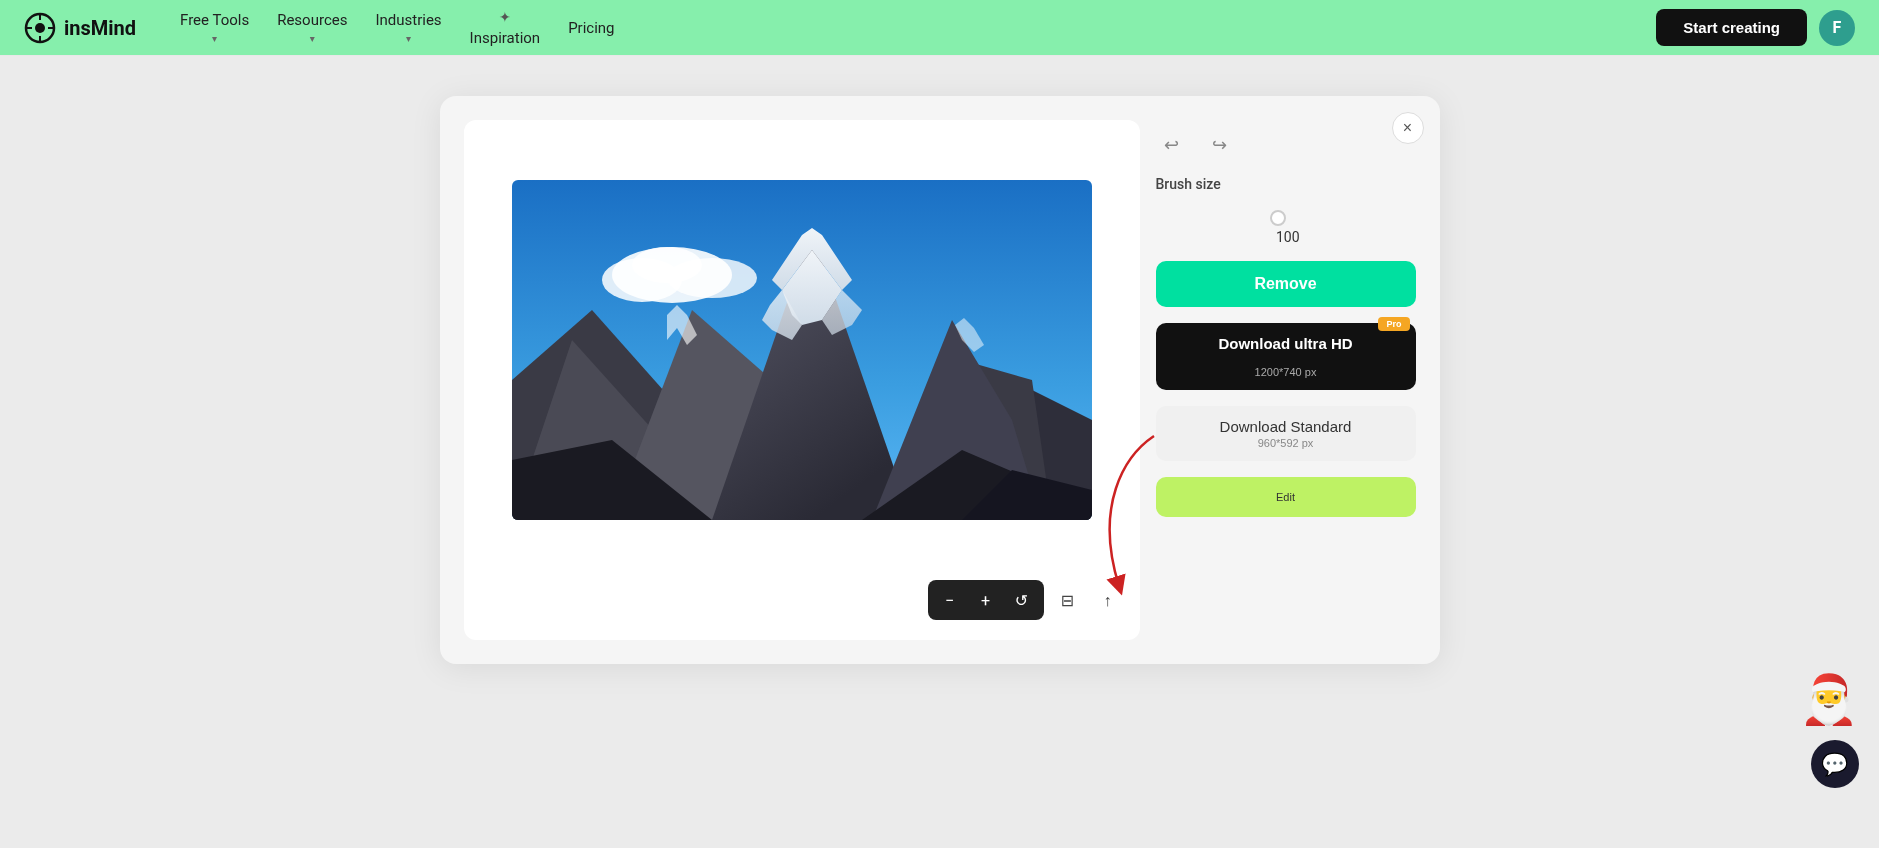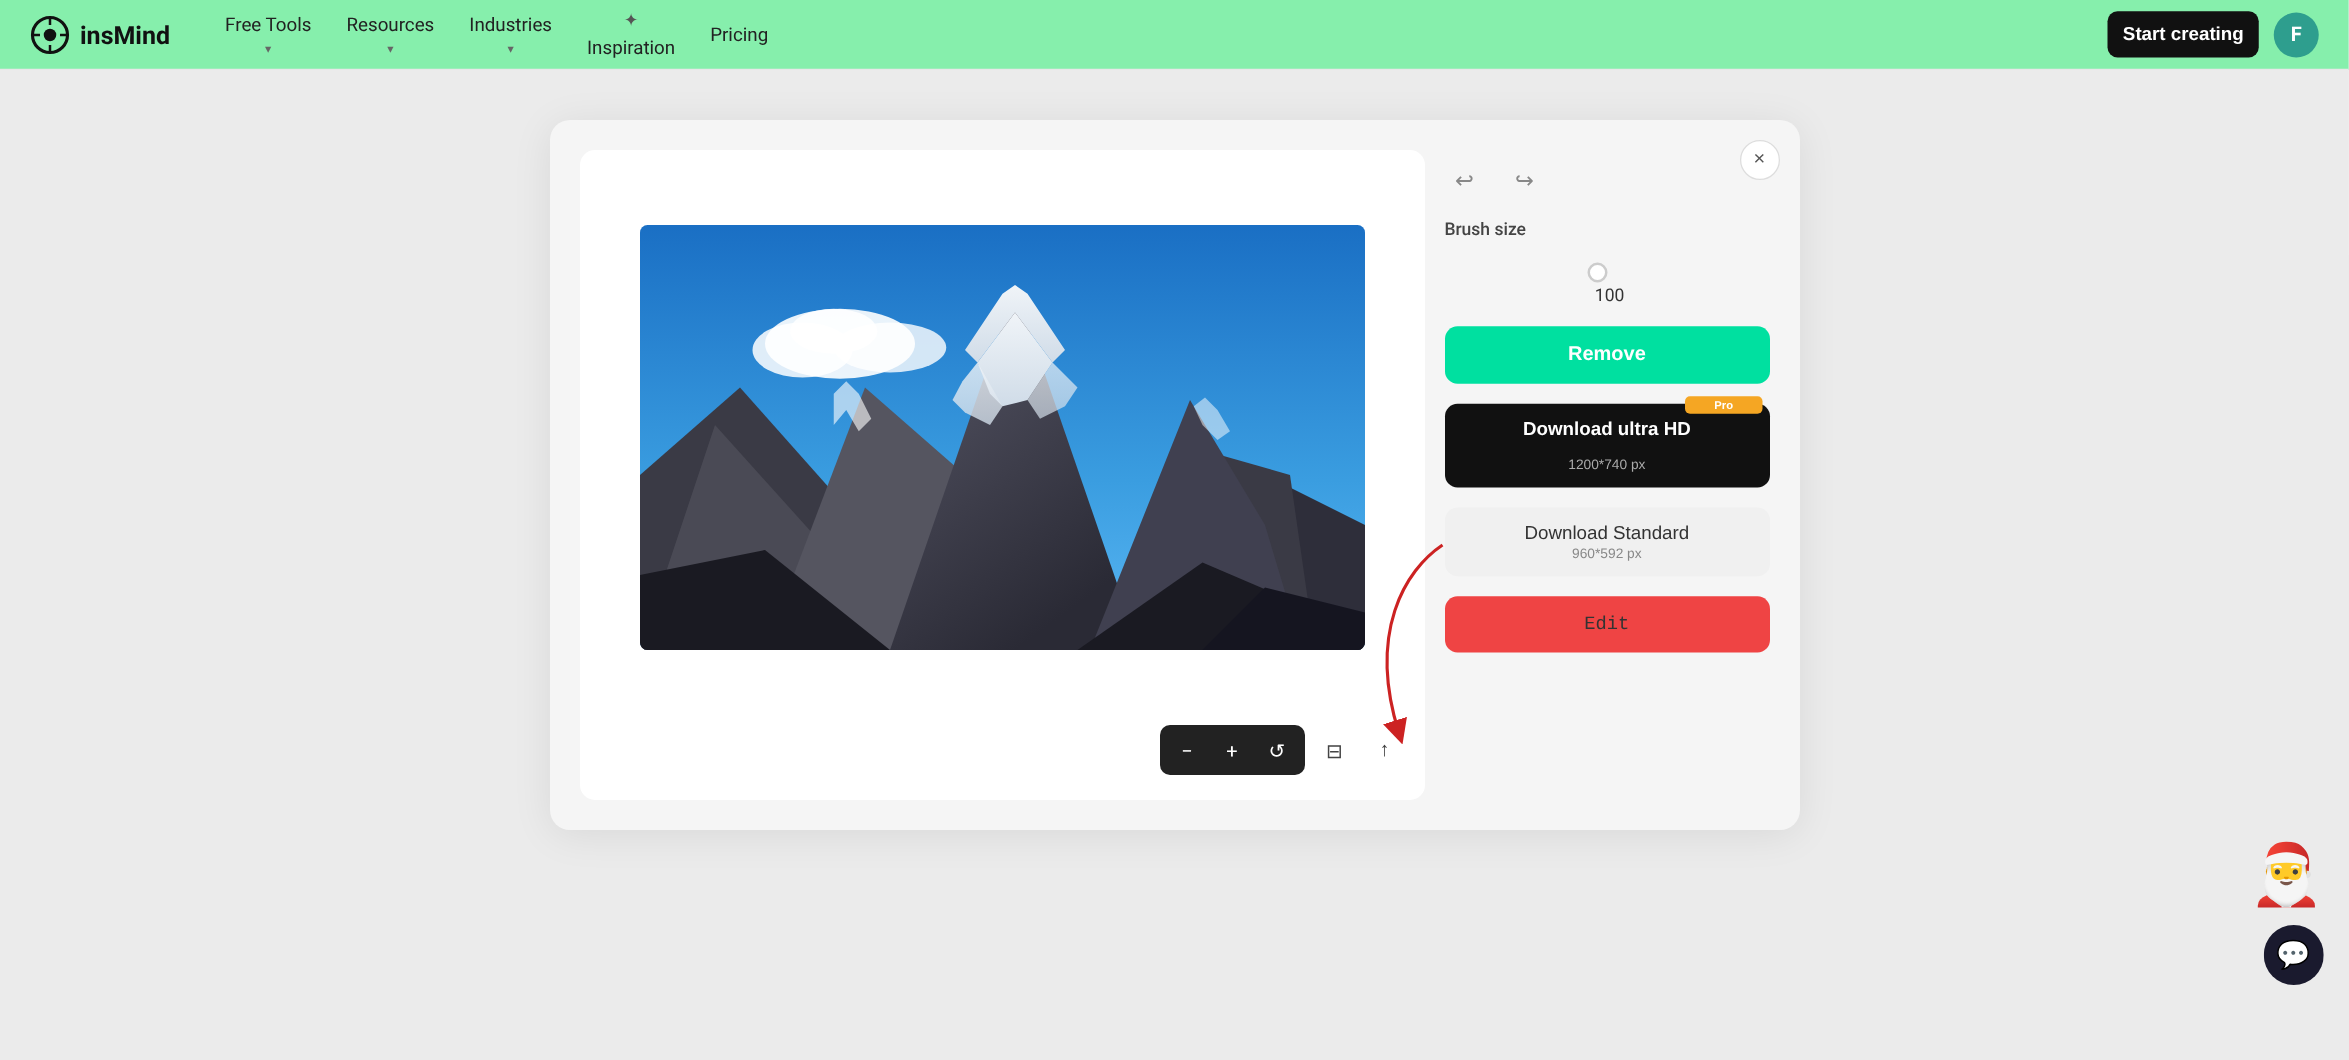--- a/index.html
+++ b/index.html
@@ -59,21 +59,21 @@
     .nav-inspiration .spark { color: #555; font-size: 14px; }
     .navbar-right {
       display: flex;
       align-items: center;
       gap: 12px;
     }
     .btn-start-creating {
       background: #111;
       color: #fff;
       border: none;
-      padding: 10px 12px;
+      padding: 10px 27px;
       border-radius: 8px;
       font-size: 15px;
       font-weight: 600;
       cursor: pointer;
     }
     .avatar {
       width: 36px;
       height: 36px;
       border-radius: 50%;
       background: #2e9e8e;
@@ -311,21 +311,21 @@
     }
 
     .pro-badge {
       position: absolute;
       top: -6px;
       right: 6px;
       background: #f5a623;
       color: #fff;
       font-size: 9px;
       font-weight: 700;
-      padding: 2px 23px;
+      padding: 2px 8px;
       border-radius: 4px;
     }
 
     .btn-download-hd-sub {
       font-size: 11px;
       color: #aaa;
       display: block;
       margin-top: 14px;
       font-weight: 400;
     }
@@ -346,30 +346,29 @@
     .btn-download-standard-sub {
       font-size: 11px;
       color: #888;
       display: block;
       margin-top: 2px;
       font-weight: 400;
       text-align: center;
     }
 
     .btn-edit {
-      background: #ef4444;
+      background: #bef264;
       color: #333;
       border: none;
       border-radius: 10px;
       padding: 14px;
-      font-size: 15px;
+      font-size: 11px;
       font-weight: 500;
       cursor: pointer;
       width: 100%;
-      font-family: Liberation Mono, monospace;
     }
 
     
     .santa-decoration {
       position: fixed;
       bottom: 120px;
       right: 20px;
       font-size: 48px;
       z-index: 50;
     }

